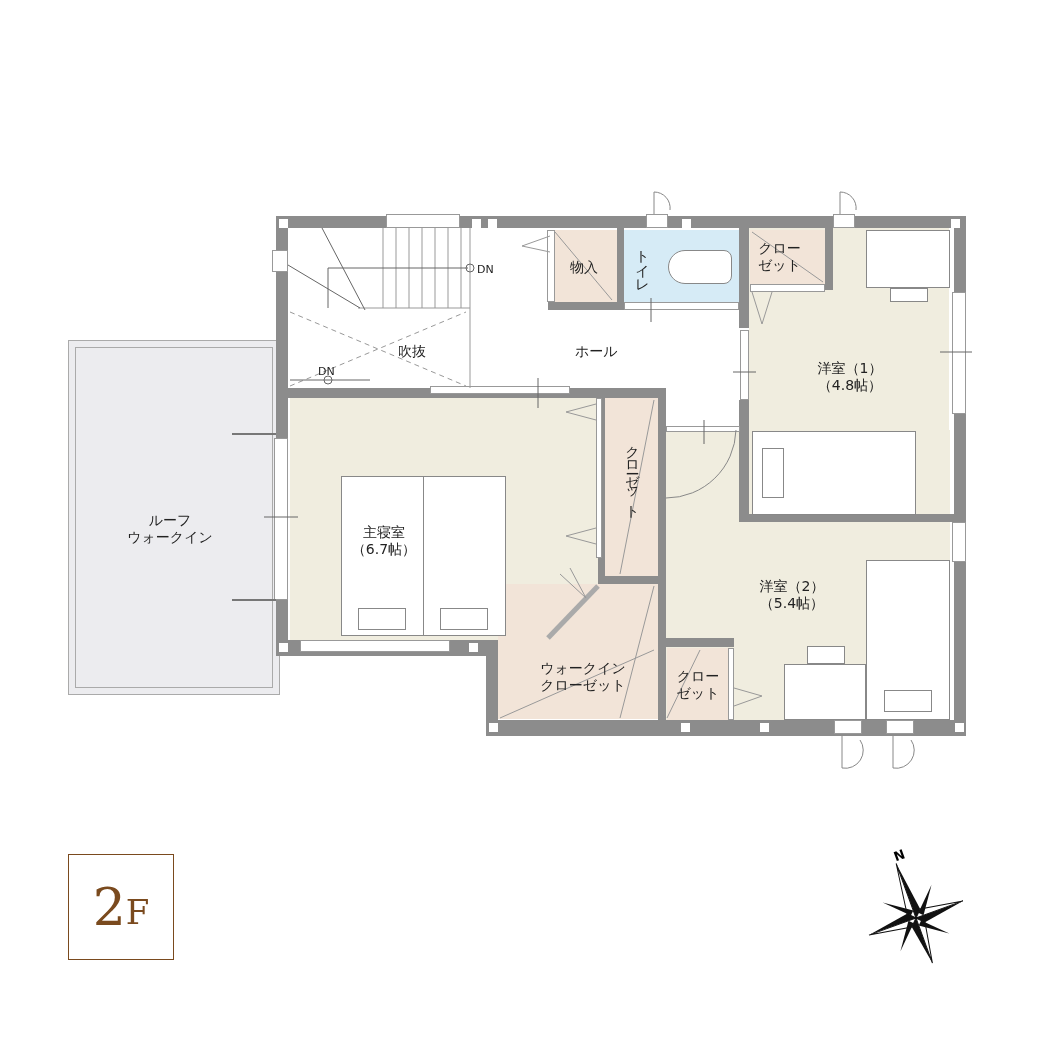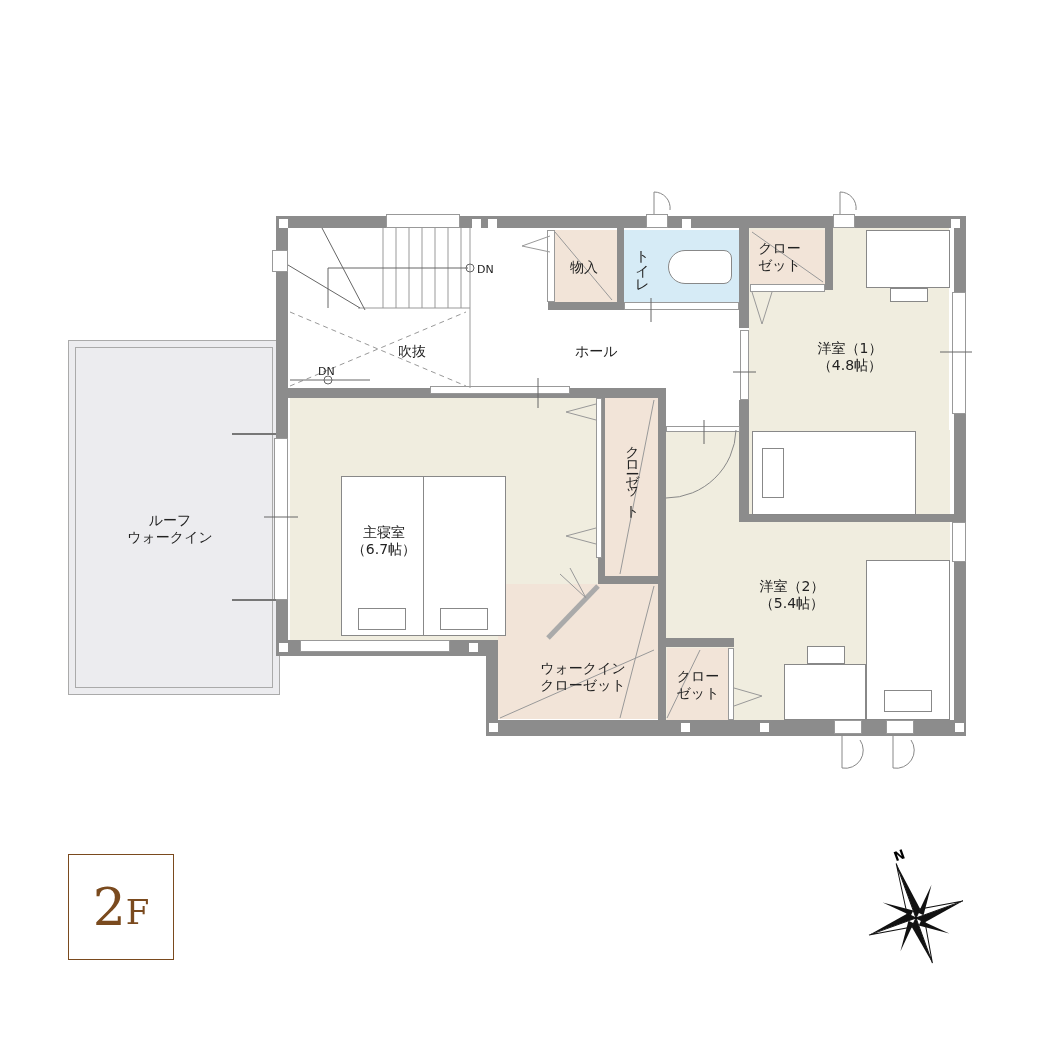--- a/index.html
+++ b/index.html
@@ -163,21 +163,21 @@
 </svg>
 
 <div class="label" style="left:477px;top:261px;font-size:11px;">DN</div>
 <div class="label" style="left:318px;top:363px;font-size:11px;">DN</div>
 <div class="label" style="left:398px;top:343px;">吹抜</div>
 <div class="label" style="left:575px;top:343px;">ホール</div>
 <div class="label" style="left:570px;top:259px;">物入</div>
 <div class="label vlabel" style="left:634px;top:240px;">トイレ</div>
 <div class="label" style="left:758px;top:240px;">クロー
 ゼット</div>
-<div class="label" style="left:800px;top:340px;width:100px;">洋室（1）
+<div class="label" style="left:800px;top:360px;width:100px;">洋室（1）
 （4.8帖）</div>
 <div class="label" style="left:334px;top:524px;width:100px;">主寝室
 （6.7帖）</div>
 <div class="label vlabel" style="left:624px;top:436px;">クローゼット</div>
 <div class="label" style="left:528px;top:660px;width:110px;">ウォークイン
 クローゼット</div>
 <div class="label" style="left:742px;top:578px;width:100px;">洋室（2）
 （5.4帖）</div>
 <div class="label" style="left:670px;top:668px;width:56px;">クロー
 ゼット</div>

